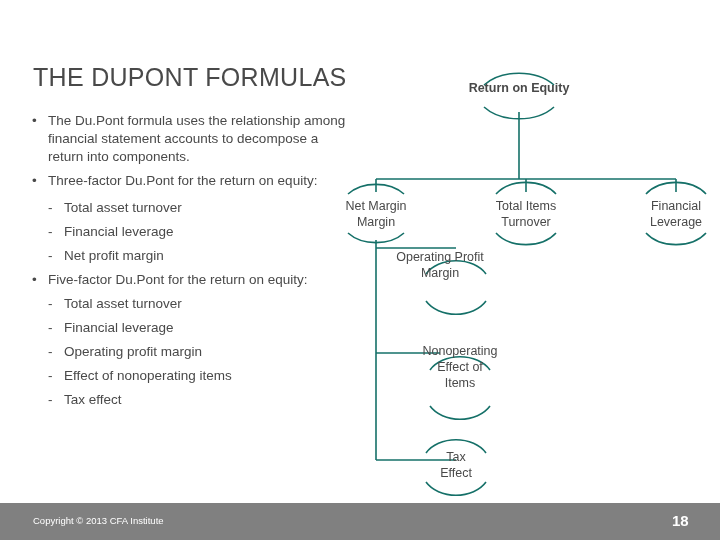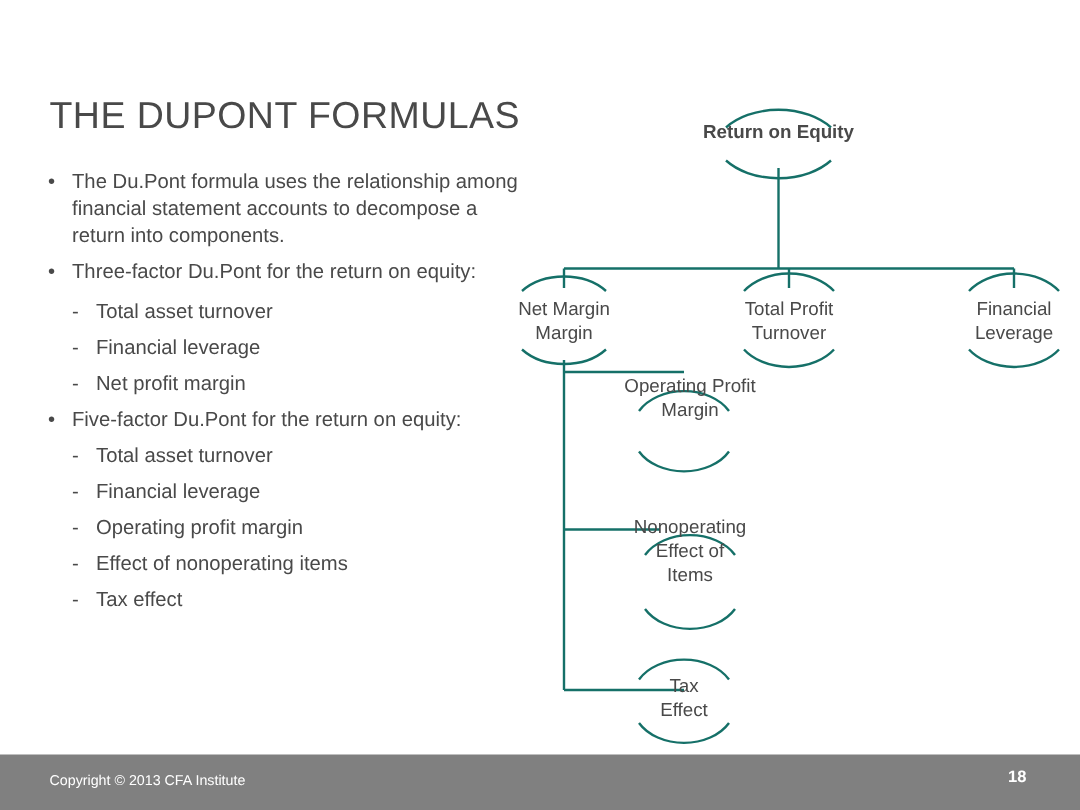--- a/index.html
+++ b/index.html
@@ -101,21 +101,21 @@
     left: 33px;
     top: 515px;
     color: #ffffff;
     font-size: 9.5px;
   }
   #pagenum {
     position: absolute;
     left: 672px;
     top: 512px;
     color: #ffffff;
-    font-size: 11px;
+    font-size: 15px;
     font-weight: bold;
   }
 </style>
 </head>
 <body>
 
 <div id="slide">
 
   <div id="title">THE DUPONT FORMULAS</div>
 
@@ -207,30 +207,30 @@
     </svg>
 
     <div class="nodelabel" style="left:109px; top:40px; width:140px;font-weight:bold;">Return on Equity</div>
 
     <div class="nodelabel" style="left:-14px; top:158px; width:100px;">
       <div>Net Margin</div>
       <div>Margin</div>
     </div>
 
     <div class="nodelabel" style="left:136px; top:158px; width:100px;">
-      <div>Total Profit</div>
+      <div>Total Items</div>
       <div>Turnover</div>
     </div>
 
     <div class="nodelabel" style="left:286px; top:158px; width:100px;">
       <div>Financial</div>
       <div>Leverage</div>
     </div>
 
-    <div class="nodelabel" style="left:50px; top:209px; width:140px;">
+    <div class="nodelabel" style="left:30px; top:209px; width:140px;">
       <div>Operating Profit</div>
       <div>Margin</div>
     </div>
 
     <div class="nodelabel" style="left:50px; top:303px; width:140px;">
       <div>Nonoperating</div>
       <div>Effect of</div>
       <div>Items</div>
     </div>
 

